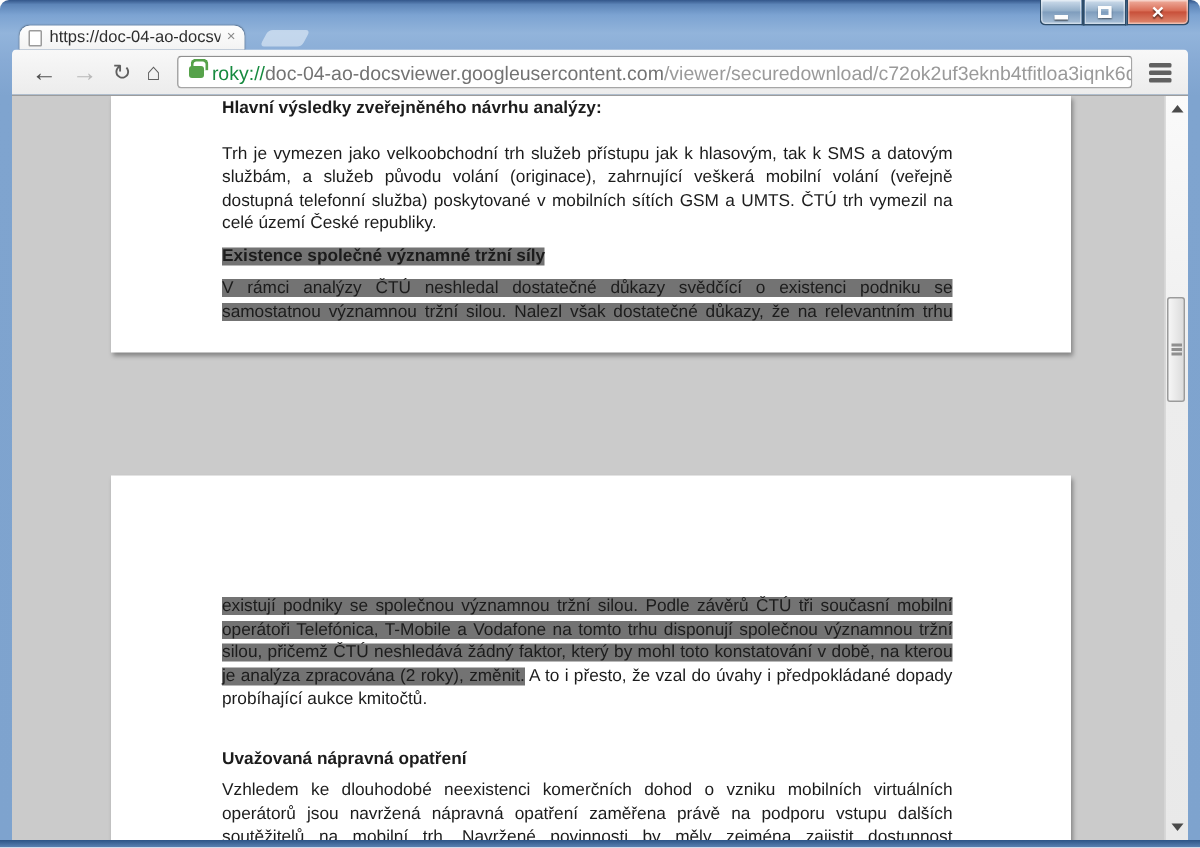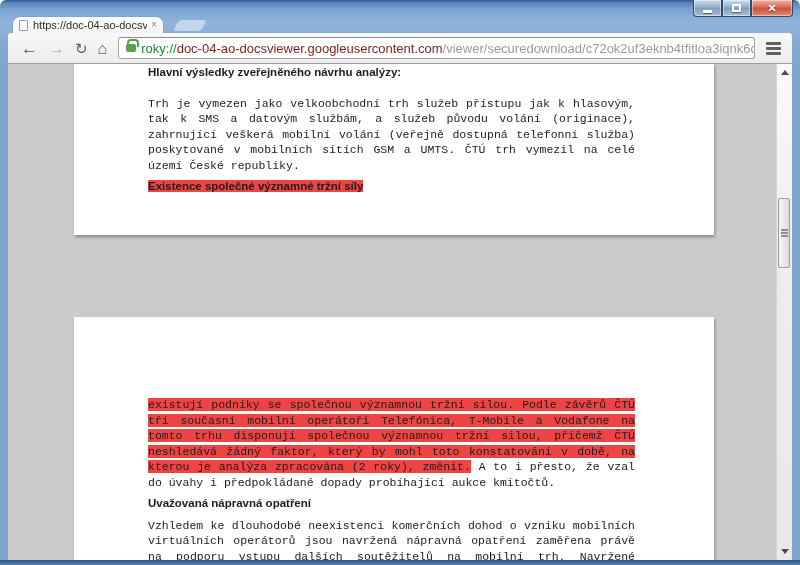--- a/index.html
+++ b/index.html
@@ -48,45 +48,45 @@
   .icon-reload { color:#5f5f5f; font-size:15px; }
   .icon-home { color:#5f5f5f; font-size:16px; }
 
   .omnibox { flex:1; height:22px; margin:0 7px 0 6px; background:#fff;
              border:1px solid #a6a6a6; border-top-color:#8f8f8f; border-radius:3px;
              display:flex; align-items:center; padding:0 7px; font-size:13px; white-space:nowrap; overflow:hidden; }
   .lock { width:10px; height:8px; background:#56a24a; border-radius:2px; position:relative; margin-right:5px; flex:none; }
   .lock:before { content:''; position:absolute; top:-5px; left:1px; width:8px; height:6px;
                  border:2px solid #56a24a; border-bottom:none; border-radius:4px 4px 0 0; }
   .url-scheme { color:#168a3f; }
-  .url-domain { color:#7f1d1d;text-align:right; }
+  .url-domain { color:#737373;text-align:right; }
   .url-path { color:#9a9a9a; }
   .omnibox .spacer { flex:1; }
 
   .menu-btn { width:22px; height:22px; flex:none; display:flex; align-items:center; justify-content:center; }
   .menu-bars { width:15px; height:3px; background:#606060; border-radius:1px;
                box-shadow:0 5px 0 #606060, 0 10px 0 #606060; margin-bottom:10px; }
 
   
   .content { position:absolute; left:8px; right:8px; top:64px; bottom:5px;
              background:#cbcbcb; overflow:hidden; }
   .page { position:absolute; left:66px; width:640px; background:#fff;
           box-shadow:1px 2px 3px rgba(0,0,0,.35); }
   .page-1 { top:0; height:171px; }
   .page-2 { top:253px; height:420px; }
   .ptext { padding:0 79px 0 74px; font-size:11.5px; line-height:15.5px;
            color:#1c1c1c; text-align:justify; }
   .page-2 .ptext { padding-top:80px; }
   .doc-h { font-weight:bold; margin:0 0 6px; }
   .doc-h.big-gap { margin-bottom:15px; }
   .doc-h.top { padding-top:1px; }
-  .doc-h.gap-top { margin-top:6px; }
-  .doc-p { margin:0 0 6px;font-family:Liberation Mono, monospace; }
+  .doc-h.gap-top { margin-top:24px; }
+  .doc-p { margin:0 0 6px; }
   .just-last { text-align-last:justify; }
-  .hl { background:#ef4444; }
+  .hl { background:#737373; }
 
   
   .scrollbar { position:absolute; top:0; right:0; width:16px; height:100%;
                background:linear-gradient(180deg,#fafafa,#ededed 40%,#e9e9e9);
                border-left:1px solid #d5d5d5; }
   .sb-arrow { position:absolute; left:0; width:100%; height:15px;
               display:flex; align-items:center; justify-content:center; }
   .sb-arrow.up { top:1px; }
   .sb-arrow.down { bottom:1px; }
   .tri-up { width:0; height:0; border-left:4px solid transparent; border-right:4px solid transparent;
@@ -142,20 +142,21 @@
     </div>
   </div>
 
   <div class="content">
 
     <div class="page page-1">
       <div class="ptext">
         <div class="doc-h top big-gap">Hlavní výsledky zveřejněného návrhu analýzy:</div>
         <p class="doc-p">Trh je vymezen jako velkoobchodní trh služeb přístupu jak k hlasovým, tak k SMS a datovým službám, a služeb původu volání (originace), zahrnující veškerá mobilní volání (veřejně dostupná telefonní služba) poskytované v mobilních sítích GSM a UMTS. ČTÚ trh vymezil na celé území České republiky.</p>
         <div class="doc-h"><span class="hl">Existence společné významné tržní síly</span></div>
+        <p class="doc-p just-last"><span class="hl">V rámci analýzy ČTÚ neshledal dostatečné důkazy svědčící o existenci podniku se samostatnou významnou tržní silou. Nalezl však dostatečné důkazy, že na relevantním trhu</span></p>
       </div>
     </div>
 
     <div class="page page-2">
       <div class="ptext">
         <p class="doc-p"><span class="hl">existují podniky se společnou významnou tržní silou. Podle závěrů ČTÚ tři současní mobilní operátoři Telefónica, T-Mobile a Vodafone na tomto trhu disponují společnou významnou tržní silou, přičemž ČTÚ neshledává žádný faktor, který by mohl toto konstatování v době, na kterou je analýza zpracována (2 roky), změnit.</span><span> A to i přesto, že vzal do úvahy i předpokládané dopady probíhající aukce kmitočtů.</span></p>
         <div class="doc-h gap-top">Uvažovaná nápravná opatření</div>
         <p class="doc-p">Vzhledem ke dlouhodobé neexistenci komerčních dohod o vzniku mobilních virtuálních operátorů jsou navržená nápravná opatření zaměřena právě na podporu vstupu dalších soutěžitelů na mobilní trh. Navržené povinnosti by měly zejména zajistit dostupnost velkoobchodní nabídky služeb pro MVNO a nabídku přístupu k síti, včetně propojení sítí pro</p>
       </div>
     </div>

